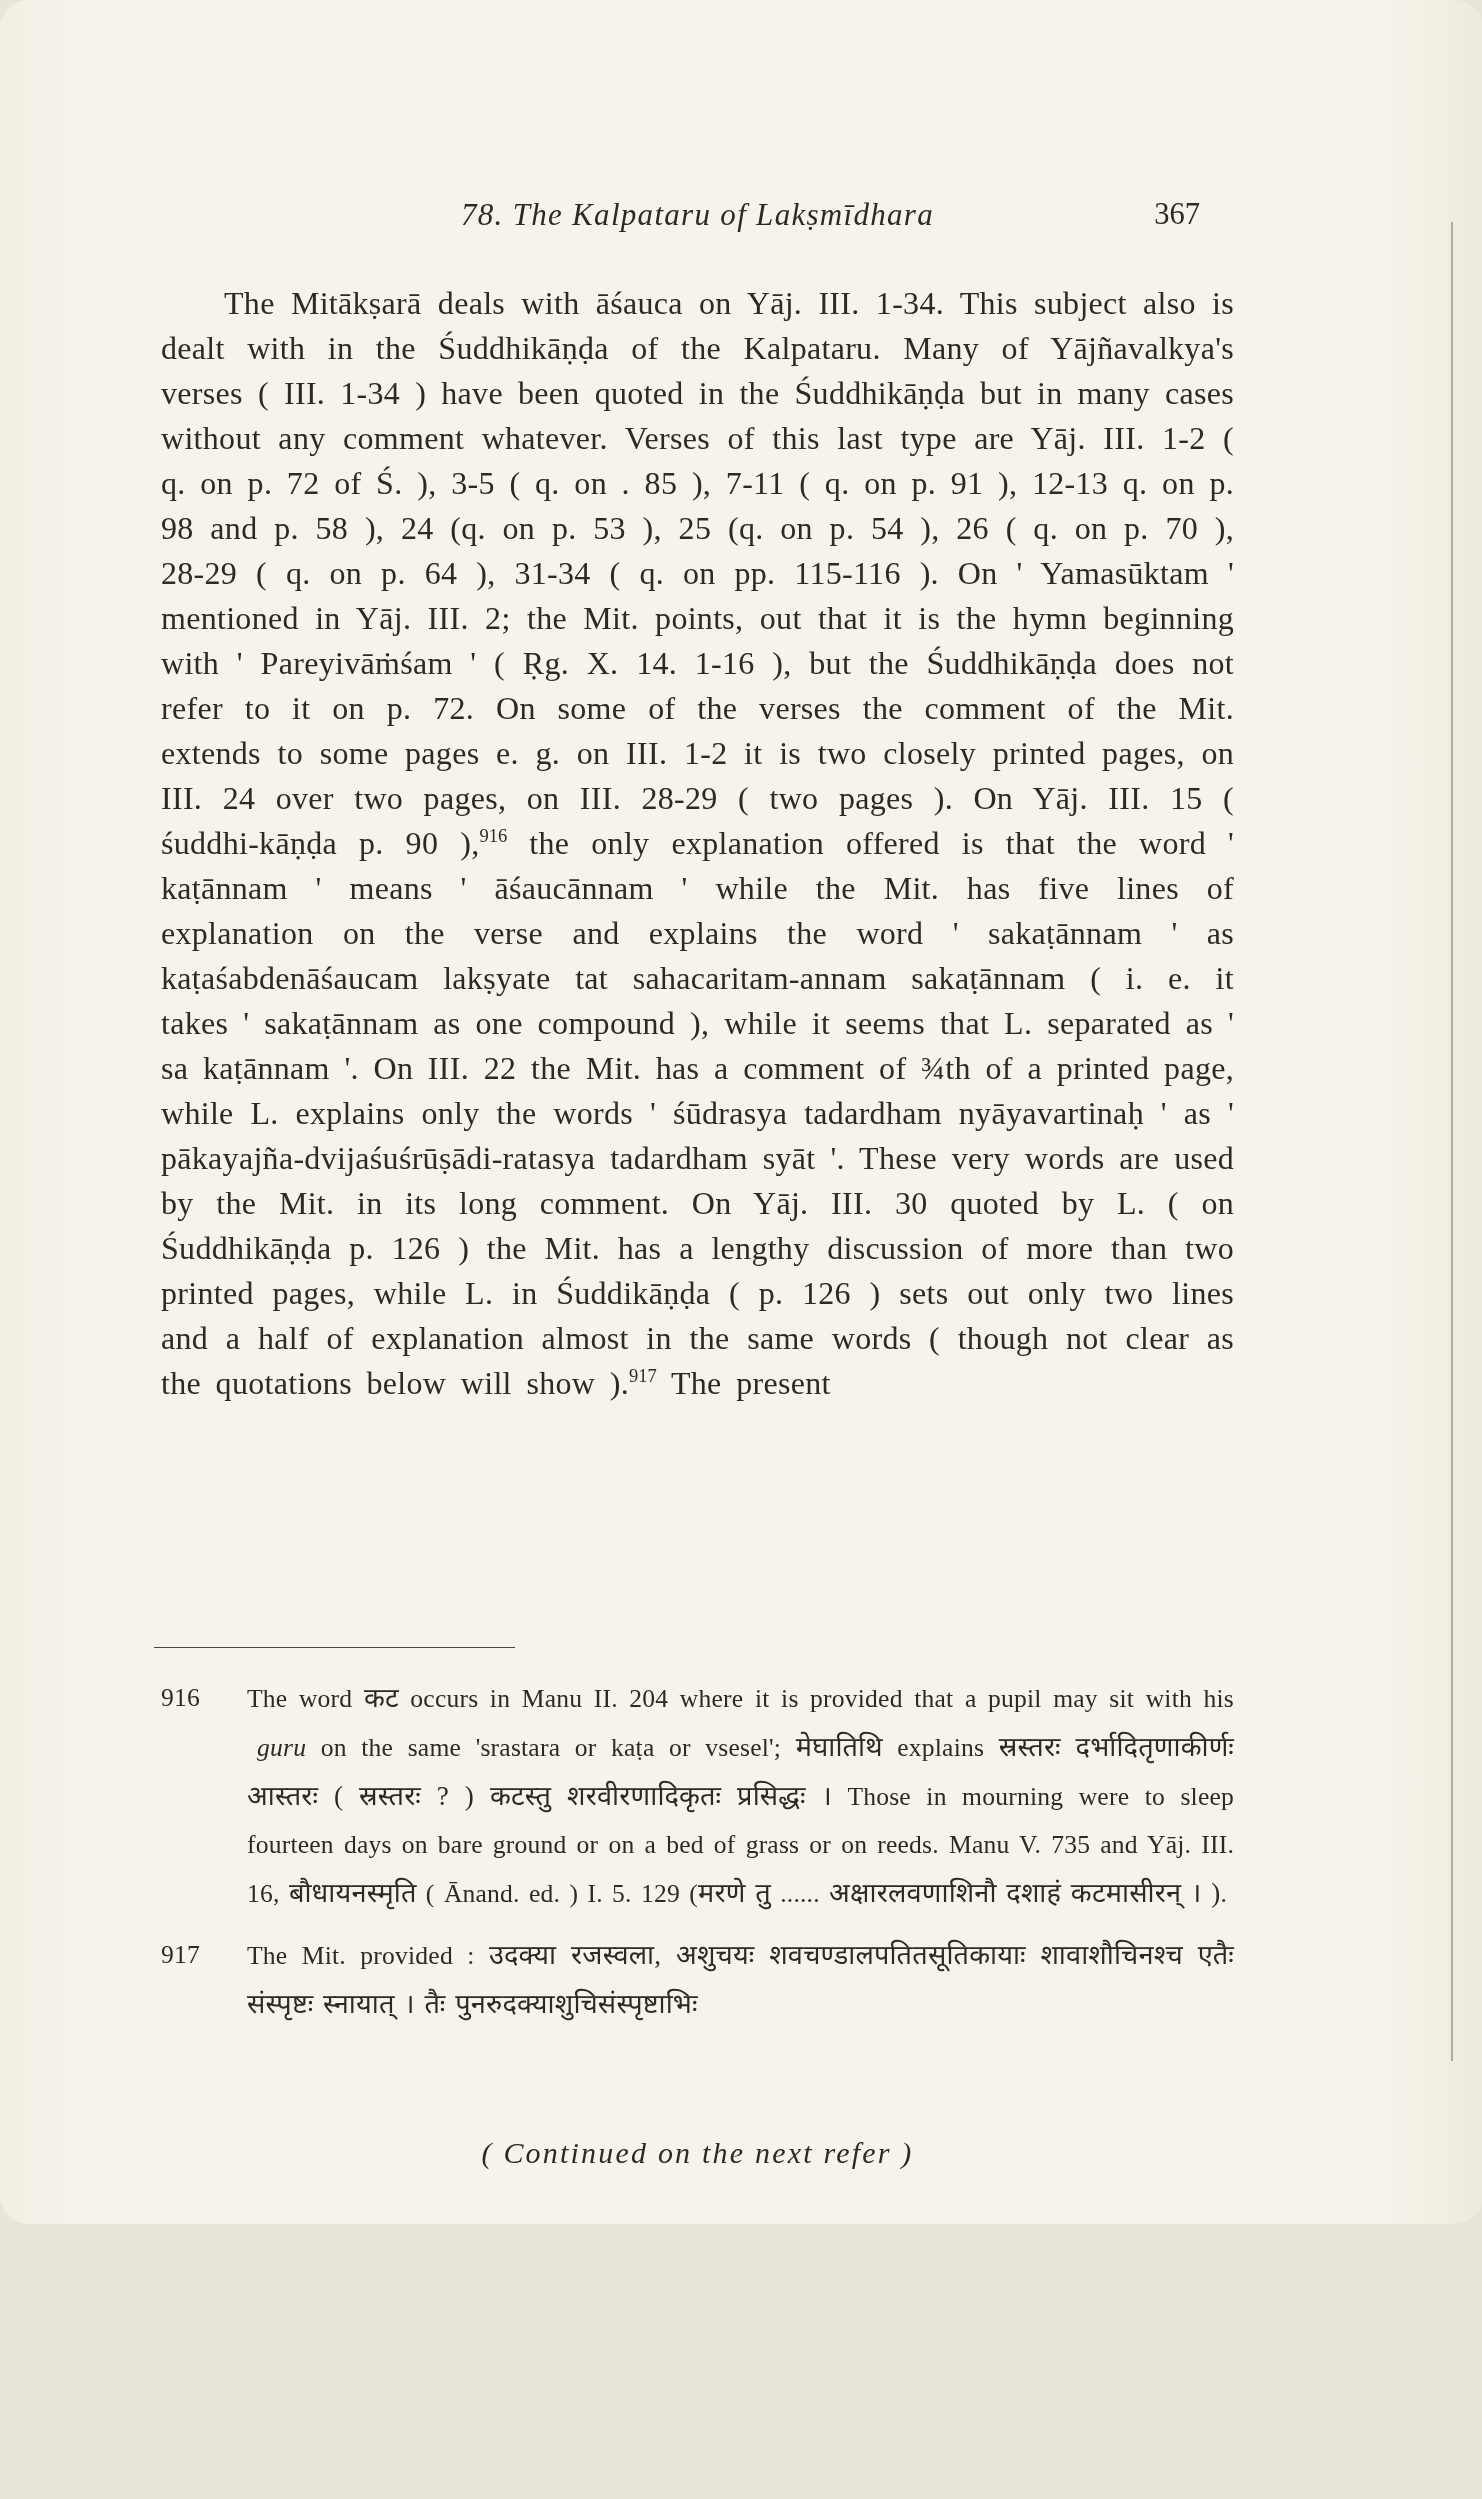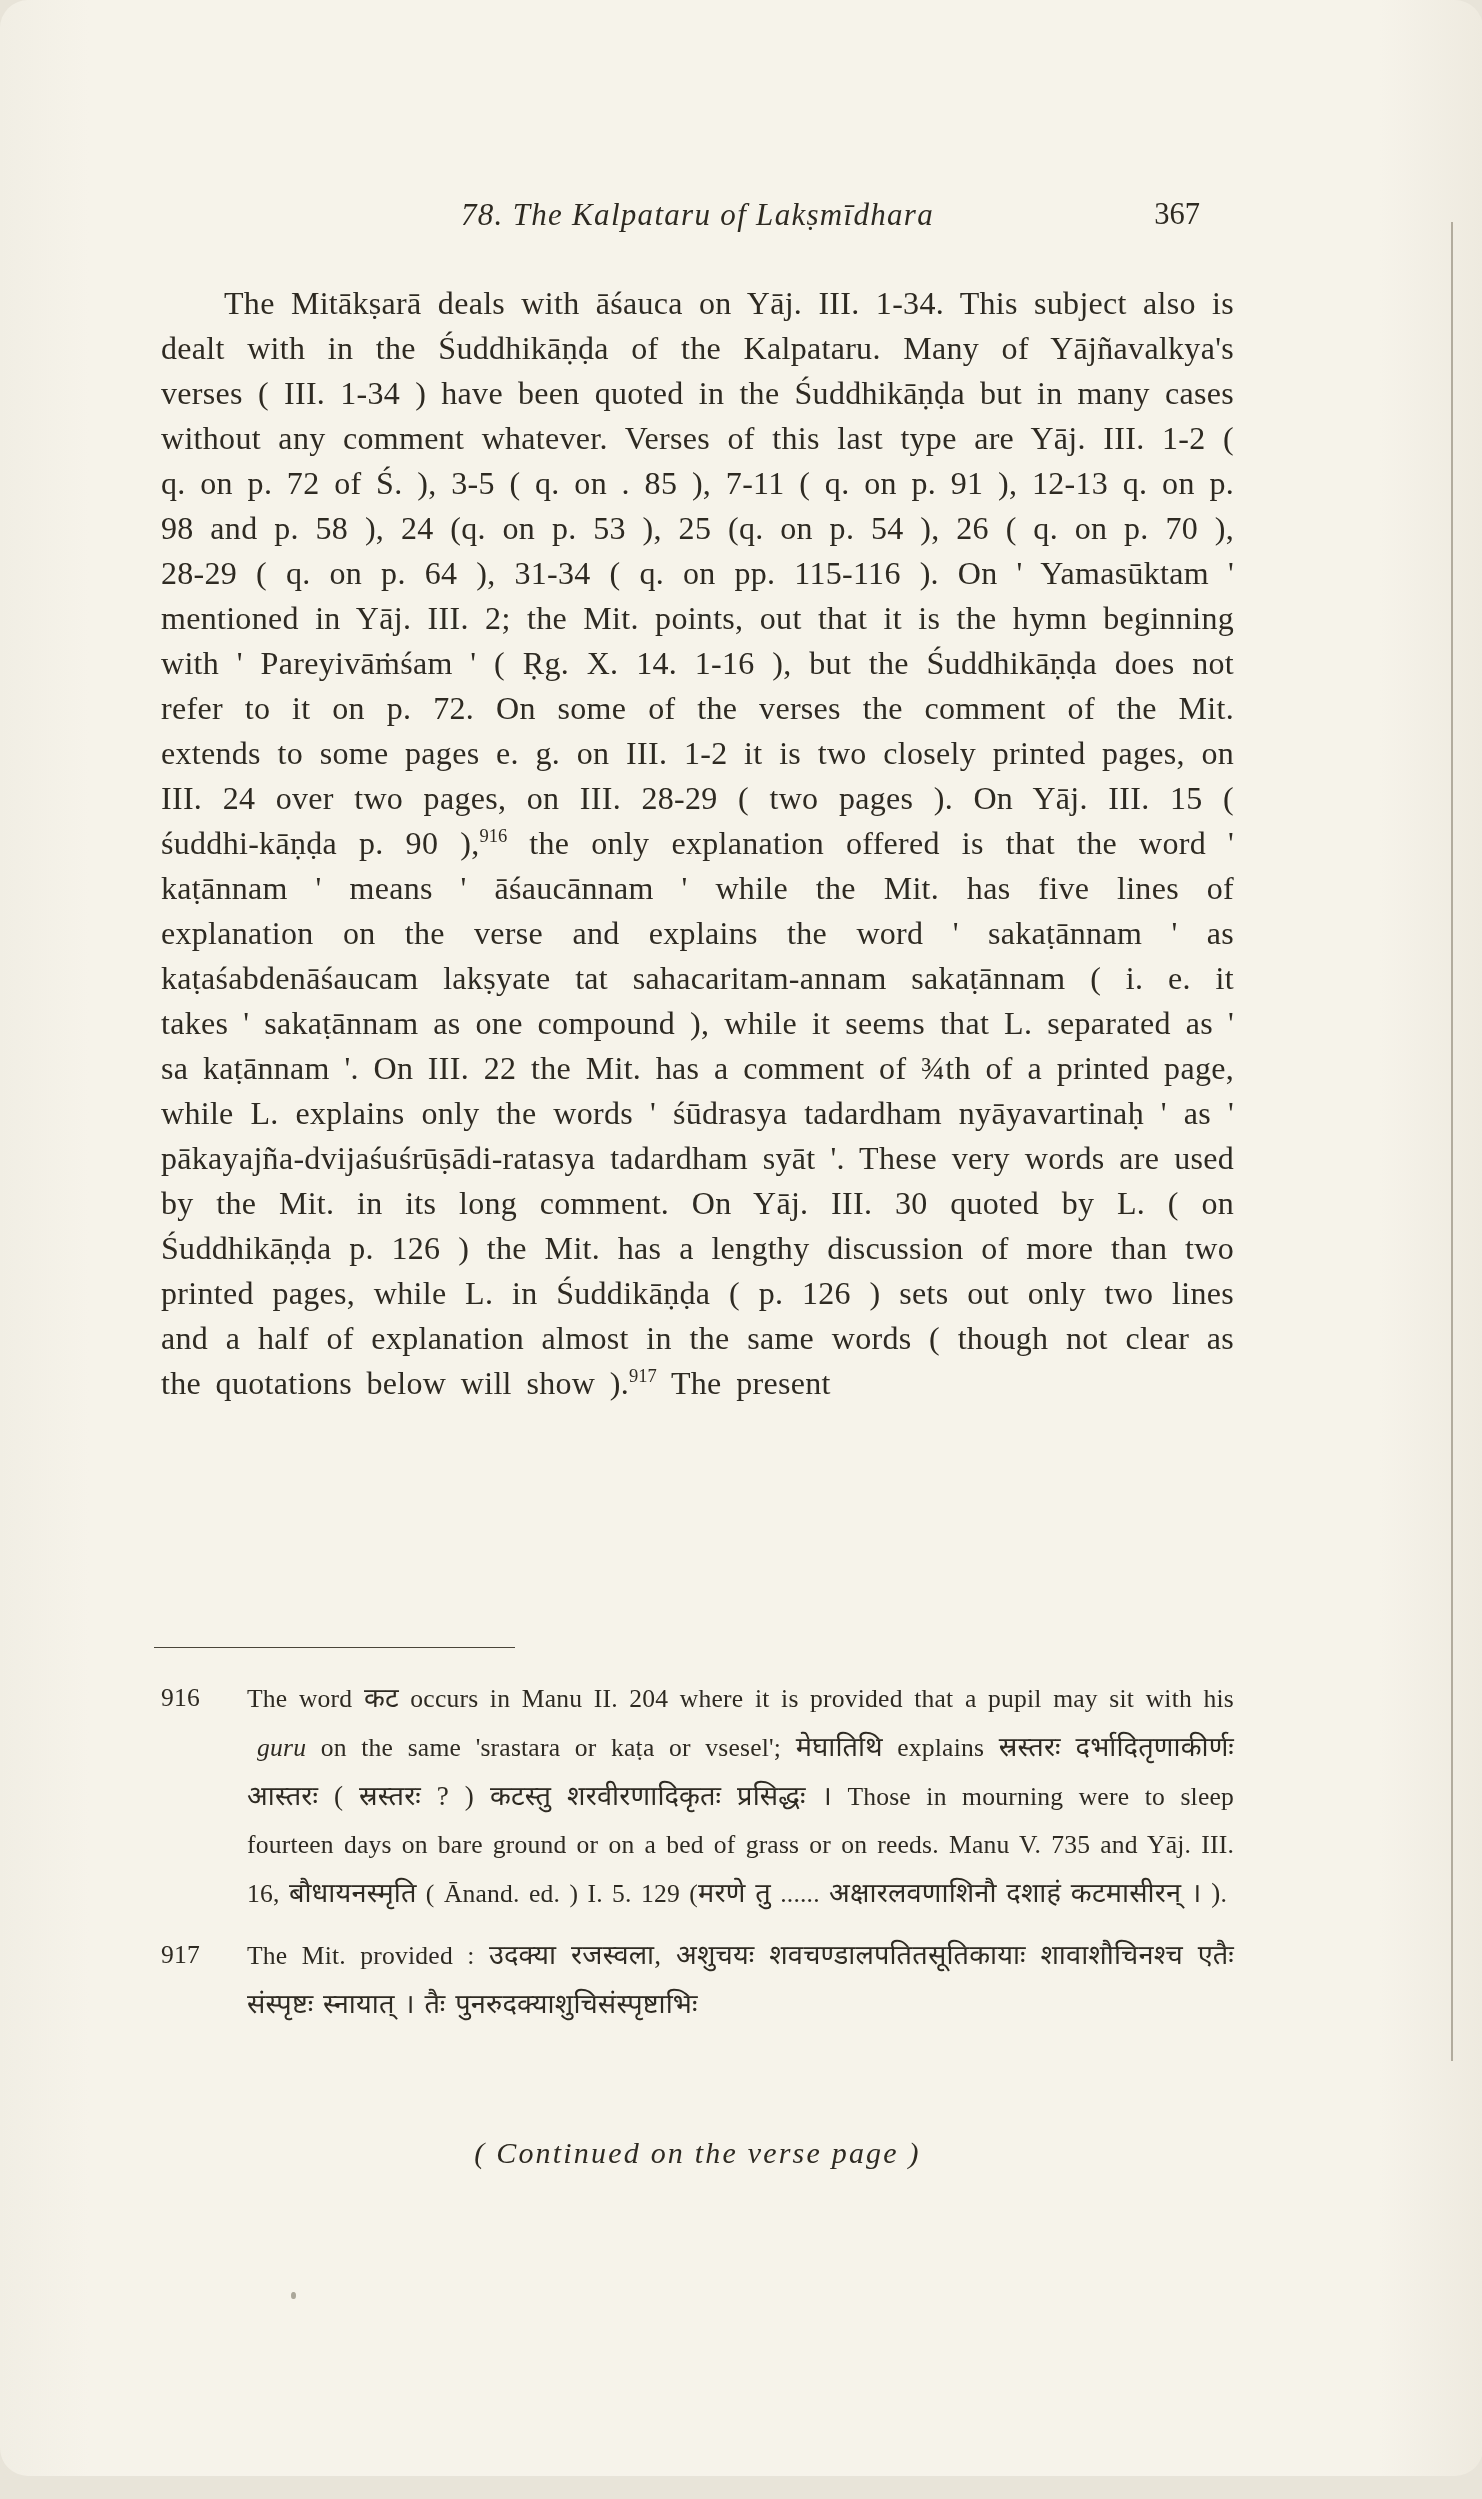--- a/index.html
+++ b/index.html
@@ -4,21 +4,21 @@
 <style>
   :root{
     --paper:#f6f3ea;
     --ink:#2e2a22;
     --rule:#4a453a;
     --edge:#a29b8c;
   }
   html,body{margin:0;padding:0;background:#e8e4d9;}
   .page{
     position:relative;
-    width:1483px;height:2476px;
+    width:1483px;height:2224px;
     background:linear-gradient(90deg,#f1eee4 0%, var(--paper) 6%, var(--paper) 93%, #eeeadf 100%);
     color:var(--ink);
     font-family:"Liberation Serif","DejaVu Serif",serif;
     overflow:hidden;
     border-radius:28px;
   }
   .page-edge-line{
     position:absolute;right:30.5px;top:222px;width:1.8px;height:1839px;
     background:var(--edge);opacity:.8;
   }
@@ -87,18 +87,18 @@
       <div class="fn-body"><span class="seg seg-text">The word </span><span class="seg seg-dev">कट</span><span class="seg seg-text"> occurs in Manu II. 204 where it is provided that a pupil may sit with his </span><span class="seg seg-i">guru</span><span class="seg seg-text"> on the same 'srastara or kaṭa or vsesel'; </span><span class="seg seg-dev">मेघातिथि</span><span class="seg seg-text"> explains </span><span class="seg seg-dev">स्रस्तरः दर्भादितृणाकीर्णः आस्तरः ( स्रस्तरः ? ) कटस्तु शरवीरणादिकृतः प्रसिद्धः ।</span><span class="seg seg-text"> Those in mourning were to sleep fourteen days on bare ground or on a bed of grass or on reeds. Manu V. 735 and Yāj. III. 16, </span><span class="seg seg-dev">बौधायनस्मृति</span><span class="seg seg-text"> ( Ānand. ed. ) I. 5. 129 (</span><span class="seg seg-dev">मरणे तु</span><span class="seg seg-text"> ...... </span><span class="seg seg-dev">अक्षारलवणाशिनौ दशाहं कटमासीरन् । )</span><span class="seg seg-text">.</span></div>
     </div>
 
     <div class="footnote">
       <span class="fn-number">917</span>
       <div class="fn-body"><span class="seg seg-text">The Mit. provided : </span><span class="seg seg-dev">उदक्या रजस्वला, अशुचयः शवचण्डालपतितसूतिकायाः शावाशौचिनश्च एतैः संस्पृष्टः स्नायात् । तैः पुनरुदक्याशुचिसंस्पृष्टाभिः</span></div>
     </div>
 
   </div>
 
-  <div class="continuation">( Continued on the verse page )</div>
+  <div class="continuation">( Continued on the next refer )</div>
 
   <div class="artifact-dot"></div>
 
 </div>
 
 
 </body></html>

